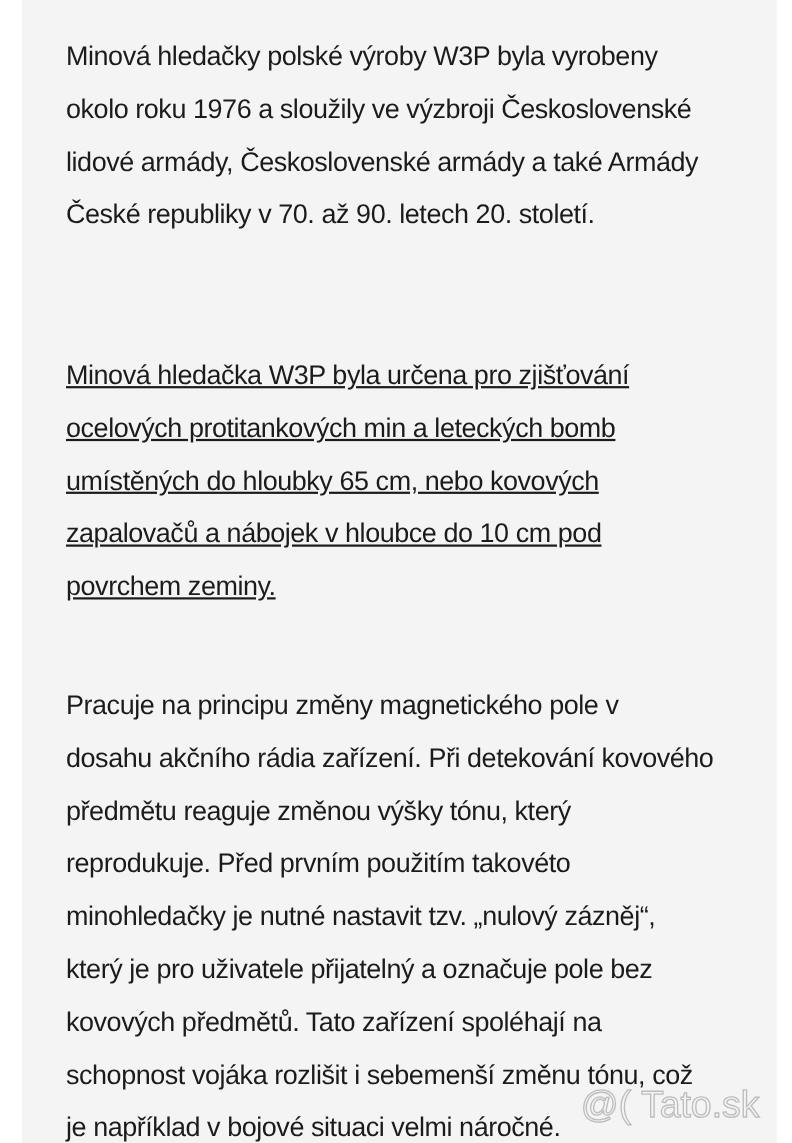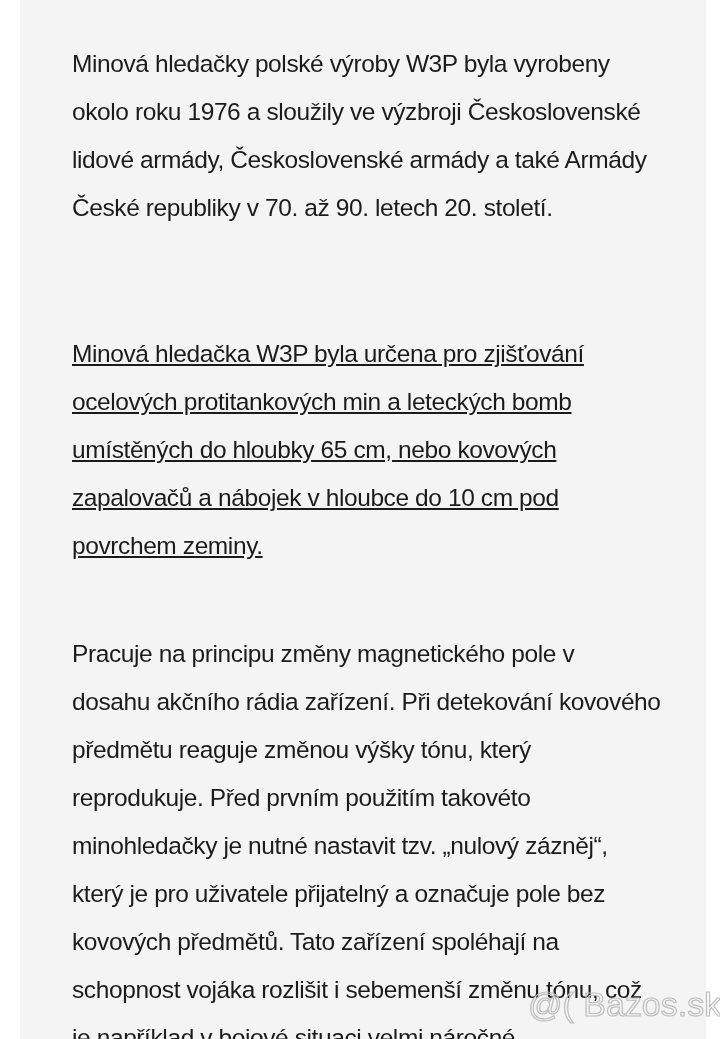--- a/index.html
+++ b/index.html
@@ -26,21 +26,21 @@
       left: 40px;
       top: 28px;
       width: 660px;
       font-family: "Liberation Sans", sans-serif;
       font-size: 24.5px;
       line-height: 48px;
       color: #1b1b1b;
       letter-spacing: -0.4px;
     }
     .para {
-      margin: 12px;
+      margin: 0;
       white-space: pre-line;
     }
     .para-1 { position: absolute; top: 0; }
     .para-2 { position: absolute; top: 290px; text-decoration: underline; }
     .para-3 { position: absolute; top: 590px; }
     .watermark {
       position: absolute;
       left: 528px;
       top: 985px;
       font-family: "Liberation Sans", sans-serif;
@@ -70,13 +70,13 @@
 předmětu reaguje změnou výšky tónu, který
 reprodukuje. Před prvním použitím takovéto
 minohledačky je nutné nastavit tzv. „nulový zázněj“,
 který je pro uživatele přijatelný a označuje pole bez
 kovových předmětů. Tato zařízení spoléhají na
 schopnost vojáka rozlišit i sebemenší změnu tónu, což
 je například v bojové situaci velmi náročné.</p>
   </div>
 </div>
 
-<div class="watermark">@( Bazos.sk</div>
+<div class="watermark">@( Tato.sk</div>
 
 </body></html>

